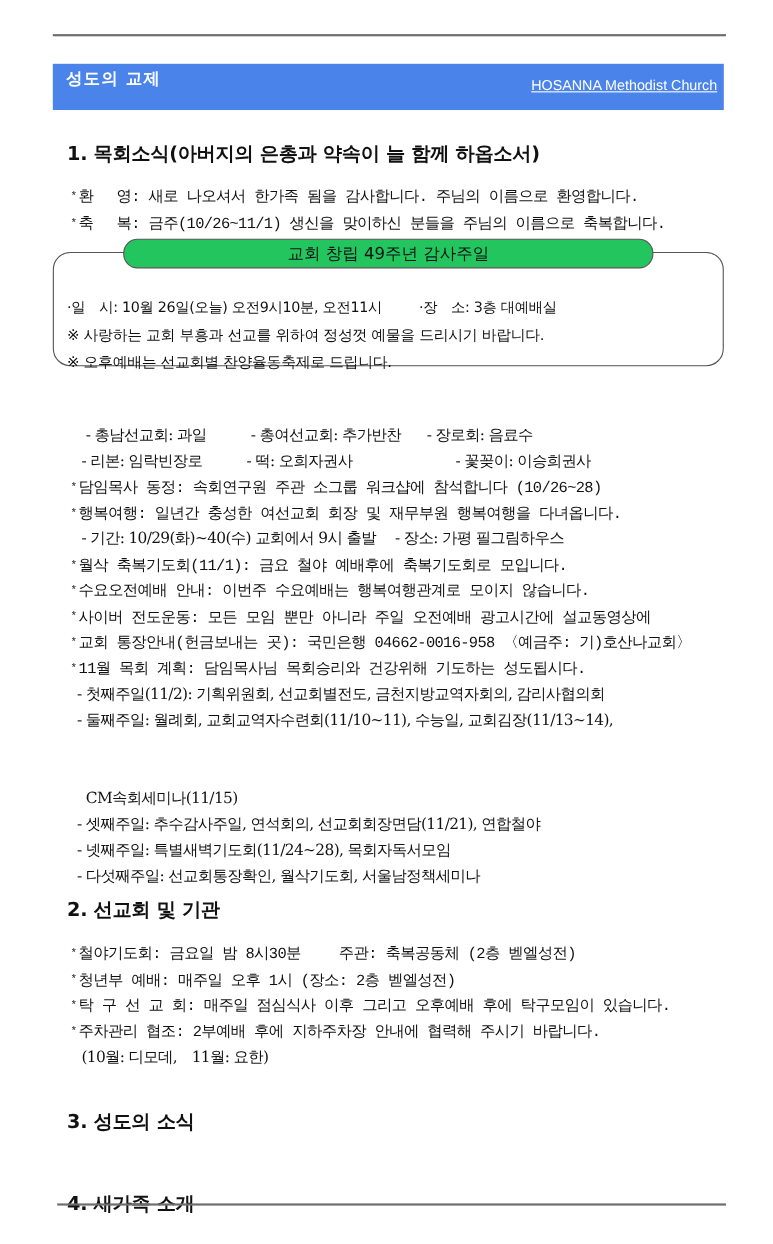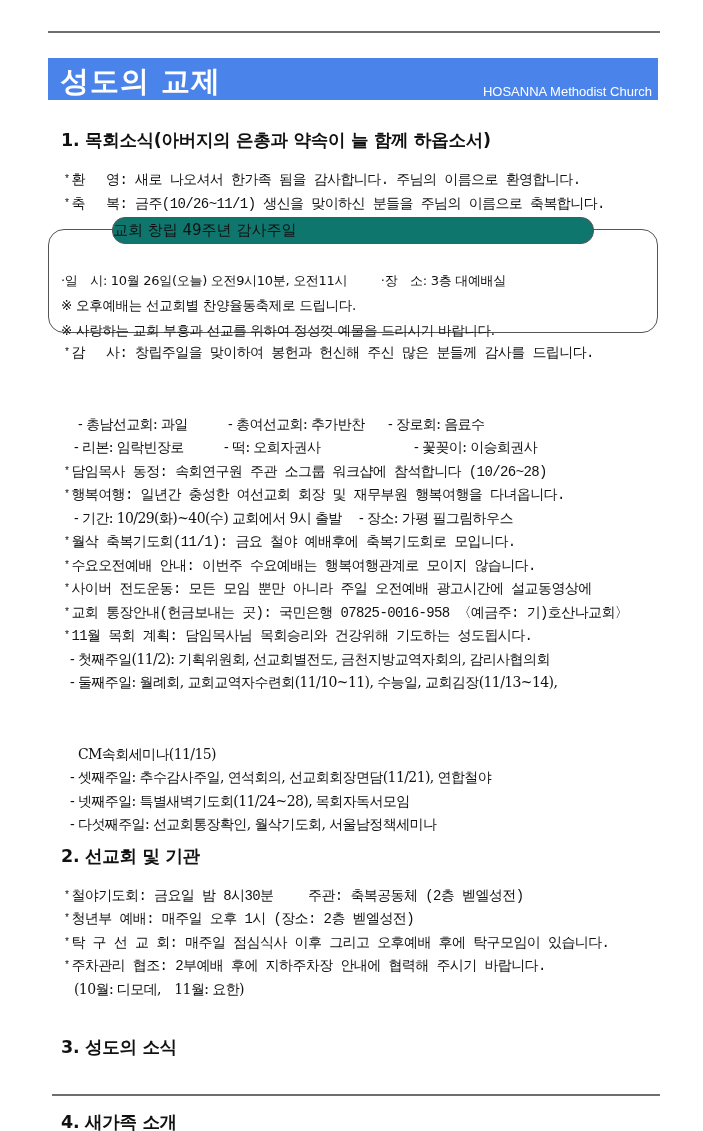--- a/index.html
+++ b/index.html
@@ -4,42 +4,42 @@
   <style>
     html, body { margin: 0; padding: 0; background: #ffffff; }
     body { width: 703px; height: 1131px; position: relative; overflow: hidden;
            font-family: "DejaVu Sans", "Liberation Sans", sans-serif; color: #111; }
     .rule { position: absolute; left: 48px; width: 612px; height: 2px; background: #6e6e6e; }
     .rule.top { top: 31px; }
     .rule.bottom { top: 1094px; left: 52px; width: 608px; }
 
     .banner { position: absolute; left: 48px; top: 58px; width: 610px; height: 42px;
               background: #4a84ea; }
-    .banner-title { position: absolute; left: 12px; top: 4px; color: #fff; font-size: 29px;
+    .banner-title { position: absolute; left: 12px; top: 4px; color: #fff; font-size: 15px;
                     font-weight: bold; letter-spacing: 1px; }
-    .banner-sub { position: absolute; right: 6px; top: 26px; color: #fff; font-size: 13px;
-                  font-family: "Liberation Sans", sans-serif; }
+    .banner-sub { position: absolute; right: 6px; top: 12px; color: #fff; font-size: 13px;
+                  font-family: "Liberation Sans", sans-serif; text-decoration: underline; }
 
     .content { position: absolute; left: 48px; top: 112px; width: 620px; }
     .h { font-size: 17.5px; font-weight: bold; margin: 13px; height: 30px; line-height: 30px;
          letter-spacing: -0.3px; }
     .line { font-family: "DejaVu Serif", "Liberation Serif", serif; font-size: 14px;
             line-height: 23.5px; height: 23.5px; white-space: nowrap; letter-spacing: -0.6px; }
     .ind1 { padding-left: 16px; font-family: Liberation Mono, monospace; }
     .ind2 { padding-left: 26px; }
     .ind3 { padding-left: 30px; margin-top: 48px; }
     .indd { padding-left: 22px; }
     .star { font-size: 10px; margin-right: 2px; vertical-align: 2px; }
 
     .box-wrap { position: relative; height: 120px; margin: 2px 0 4px 0; }
     .box { position: absolute; left: 0; top: 12px; width: 608px; height: 102px;
            border: 1.5px solid #555; border-radius: 16px; }
     .box-title { position: absolute; left: 64px; top: 0; width: 480px; height: 25px;
-                 border: 1.5px solid #555; border-radius: 13px; background: #0f766e;
-                 text-align: left; font-size: 15px; line-height: 25px; letter-spacing: 0px; }
+                 border: 1.5px solid #555; border-radius: 13px; background: #22c55e;
+                 text-align: center; font-size: 15px; line-height: 25px; letter-spacing: 0px; }
     .box-body { position: absolute; left: 12px; top: 38px; font-size: 13.5px; }
     .box-body .bl { height: 25px; line-height: 25px; white-space: nowrap; letter-spacing: -0.3px; }
     .box-body .bl.first { font-size: 13px; }
     .gap { display: inline-block; width: 26px; }
     .sp { display: inline-block; }
     .spacer { height: 18px; }
     .spacer2 { height: 22px; }
   </style>
 </head>
 <body>
@@ -67,47 +67,43 @@
   <div class="box-wrap">
     <div class="box">
       <div class="box-body">
         <div class="bl first">
           <span>·일　시:</span>
           <span>10월 26일(오늘) 오전9시10분, 오전11시</span>
           <span class="gap"></span>
           <span>·장　소:</span>
           <span>3층 대예배실</span>
         </div>
+        <div class="bl">※ 사랑하는 교회 부흥과 선교를 위하여 정성껏 예물을 드리시기 바랍니다.</div>
         <div class="bl">※ 오후예배는 선교회별 찬양율동축제로 드립니다.</div>
-        <div class="bl">※ 사랑하는 교회 부흥과 선교를 위하여 정성껏 예물을 드리시기 바랍니다.</div>
       </div>
     </div>
     <div class="box-title">교회 창립 49주년 감사주일</div>
   </div>
 
-  <div class="line ind1">
-    <span class="star">*</span><span>감　 사:</span>
-    <span>창립주일을 맞이하여 봉헌과 헌신해 주신 많은 분들께 감사를 드립니다.</span>
-  </div>
   <div class="line ind3">
     <span class="sp" style="width:150px">- 총남선교회: 과일</span><span class="sp" style="width:160px">- 총여선교회: 추가반찬</span><span class="sp">- 장로회: 음료수</span>
   </div>
   <div class="line ind2">
     <span class="sp" style="width:150px">- 리본: 임락빈장로</span><span class="sp" style="width:190px">- 떡: 오희자권사</span><span class="sp">- 꽃꽂이: 이승희권사</span>
   </div>
 
   <div class="line ind1"><span class="star">*</span><span>담임목사 동정: 속회연구원 주관 소그룹 워크샵에 참석합니다 (10/26~28)</span></div>
   <div class="line ind1"><span class="star">*</span><span>행복여행: 일년간 충성한 여선교회 회장 및 재무부원 행복여행을 다녀옵니다.</span></div>
   <div class="line ind2">- 기간: 10/29(화)~40(수) 교회에서 9시 출발　 - 장소: 가평 필그림하우스</div>
 
   <div class="line ind1"><span class="star">*</span><span>월삭 축복기도회(11/1): 금요 철야 예배후에 축복기도회로 모입니다.</span></div>
   <div class="line ind1"><span class="star">*</span><span>수요오전예배 안내: 이번주 수요예배는 행복여행관계로 모이지 않습니다.</span></div>
   <div class="line ind1"><span class="star">*</span><span>사이버 전도운동: 모든 모임 뿐만 아니라 주일 오전예배 광고시간에 설교동영상에</span></div>
 
-  <div class="line ind1"><span class="star">*</span><span>교회 통장안내(헌금보내는 곳): 국민은행 07825-0016-958 〈예금주: 기)호산나교회〉</span></div>
+  <div class="line ind1"><span class="star">*</span><span>교회 통장안내(헌금보내는 곳): 국민은행 04662-0016-958 〈예금주: 기)호산나교회〉</span></div>
   <div class="line ind1"><span class="star">*</span><span>11월 목회 계획: 담임목사님 목회승리와 건강위해 기도하는 성도됩시다.</span></div>
 
   <div class="line indd">- 첫째주일(11/2): 기획위원회, 선교회별전도, 금천지방교역자회의, 감리사협의회</div>
   <div class="line indd">- 둘째주일: 월례회, 교회교역자수련회(11/10~11), 수능일, 교회김장(11/13~14),</div>
   <div class="line ind3">CM속회세미나(11/15)</div>
   <div class="line indd">- 셋째주일: 추수감사주일, 연석회의, 선교회회장면담(11/21), 연합철야</div>
   <div class="line indd">- 넷째주일: 특별새벽기도회(11/24~28), 목회자독서모임</div>
   <div class="line indd">- 다섯째주일: 선교회통장확인, 월삭기도회, 서울남정책세미나</div>
 
   <h2 class="h" style="margin-top:4px">2. 선교회 및 기관</h2>

